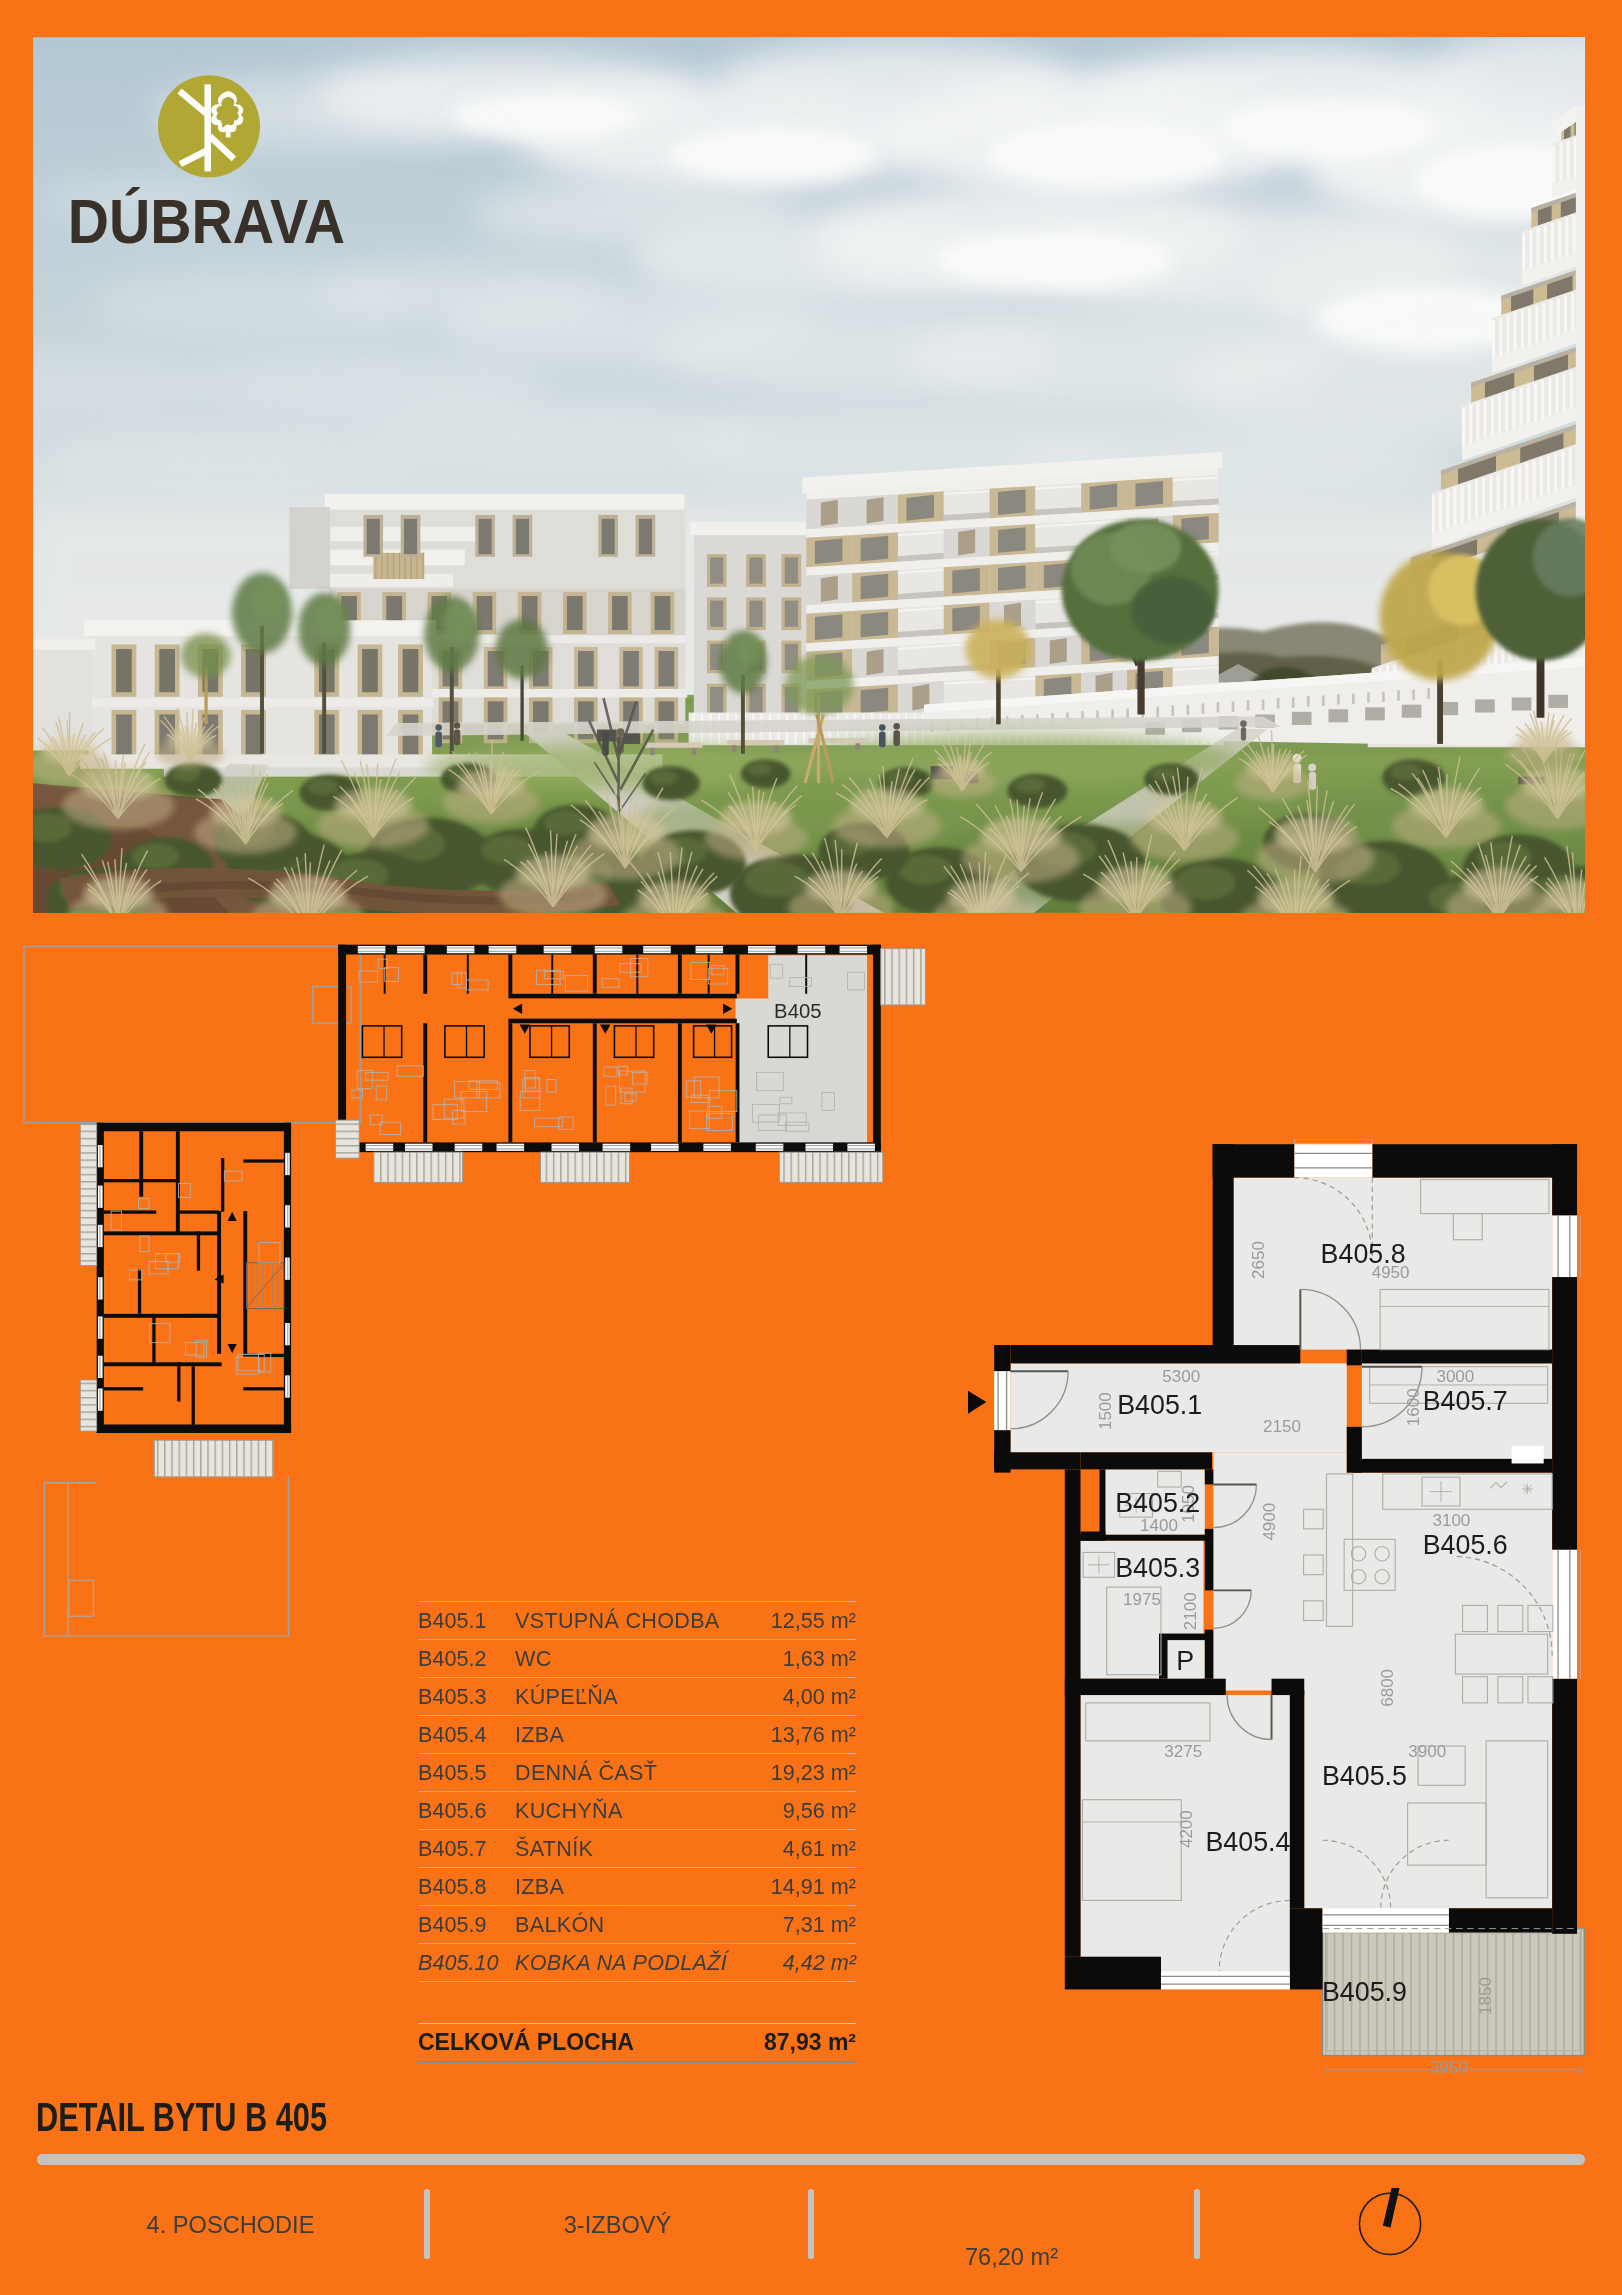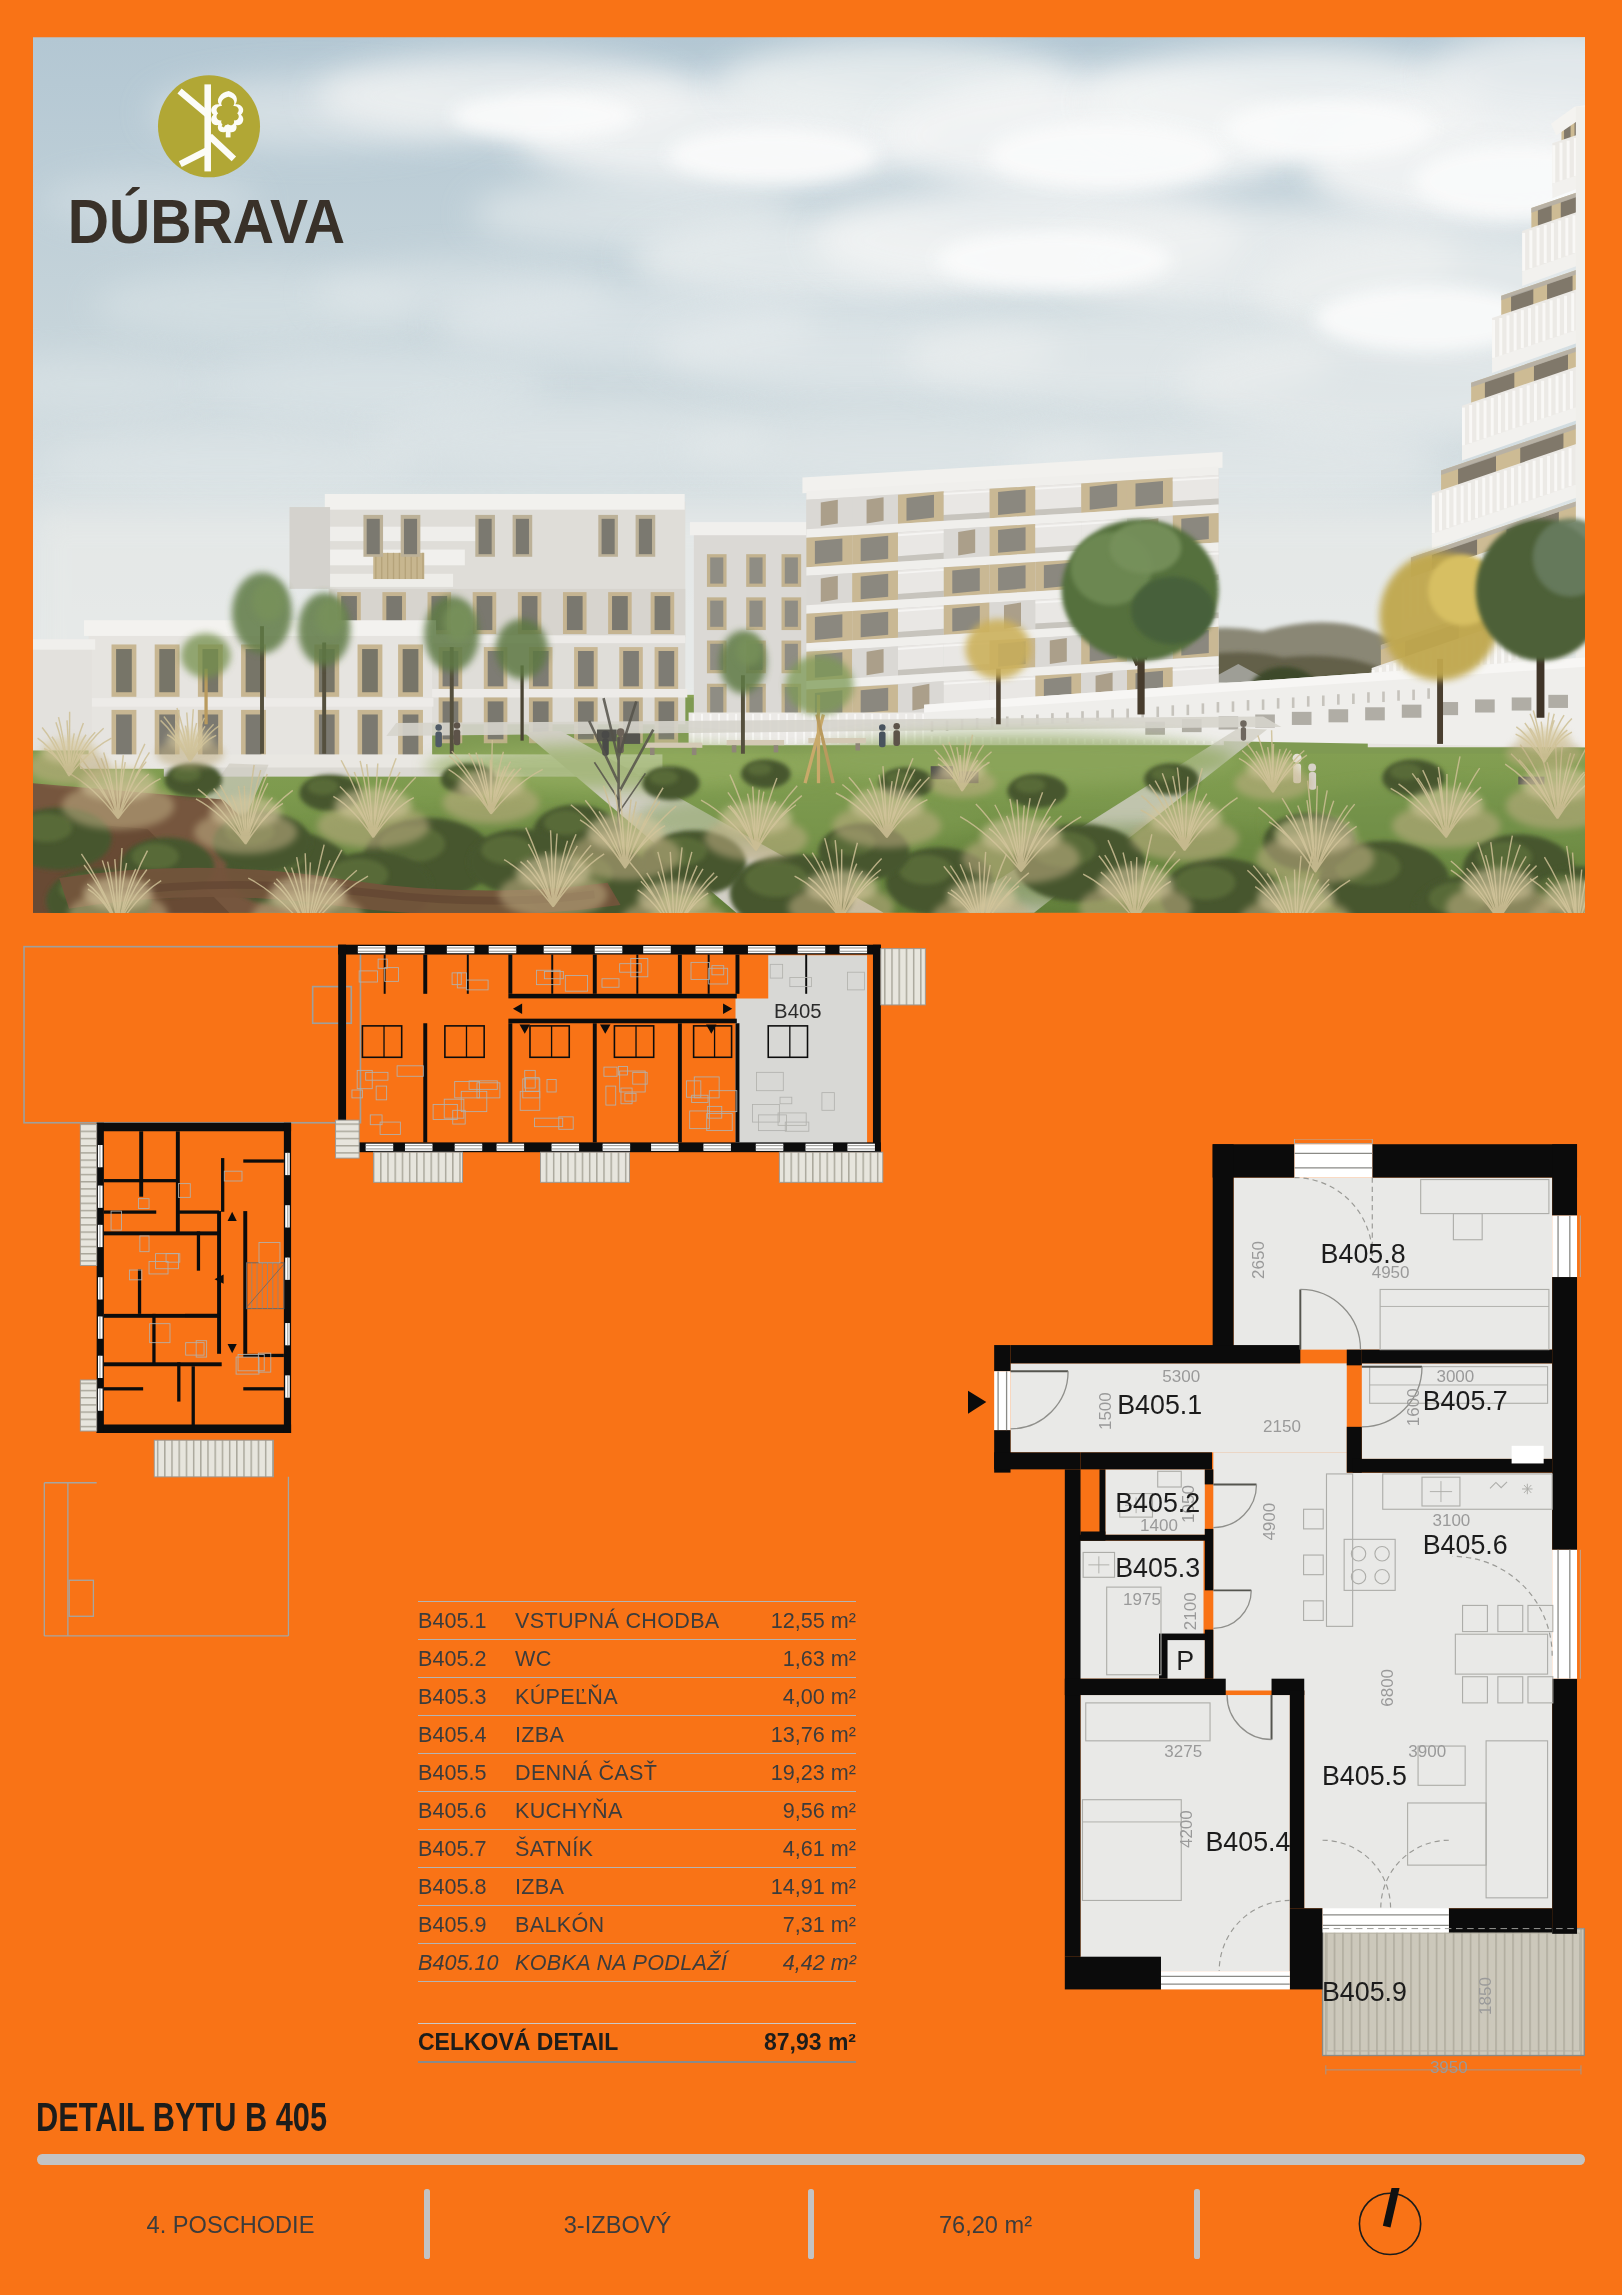--- a/index.html
+++ b/index.html
@@ -1528,39 +1528,39 @@
       </div>
 
 <div class="trow" style="border-bottom:1.3px solid #b4b4b4;font-style:italic;">
         <span class="c1">B405.10</span>
         <span class="c2">KOBKA NA PODLAŽÍ</span>
         <span class="c3">4,42 m²</span>
       </div>
 </div>
 
 <div class="total">
-      <span style="flex:1">CELKOVÁ DETAIL</span>
+      <span style="flex:1">CELKOVÁ PLOCHA</span>
       <span>87,93 m²</span>
     </div>
 
 <div class="head">DETAIL BYTU B 405</div>
 
 <div class="gbar"></div>
 
 <div class="fsep" style="left:424px;"></div>
 
 <div class="fsep" style="left:808px;"></div>
 
 <div class="fsep" style="left:1194px;"></div>
 
 <div class="ftxt" style="left:67px;text-align:center;">4. POSCHODIE</div>
 
 <div class="ftxt" style="left:454px;">3-IZBOVÝ</div>
 
-<div class="ftxt" style="left:822px;">76,20 m²</div>
+<div class="ftxt" style="left:848px;margin-top:32px;">76,20 m²</div>
 
 <svg class="abs" style="left:1358px;top:2188px" width="68" height="73" viewBox="0 0 104 112">
   <circle cx="49" cy="55" r="47" fill="none" stroke="#1d1d1b" stroke-width="2.5"></circle>
   <rect x="45" y="-2" width="12" height="62" fill="#111" transform="rotate(13 51 28)"></rect>
 </svg>
 
 </div>
 
 
 </body></html>

